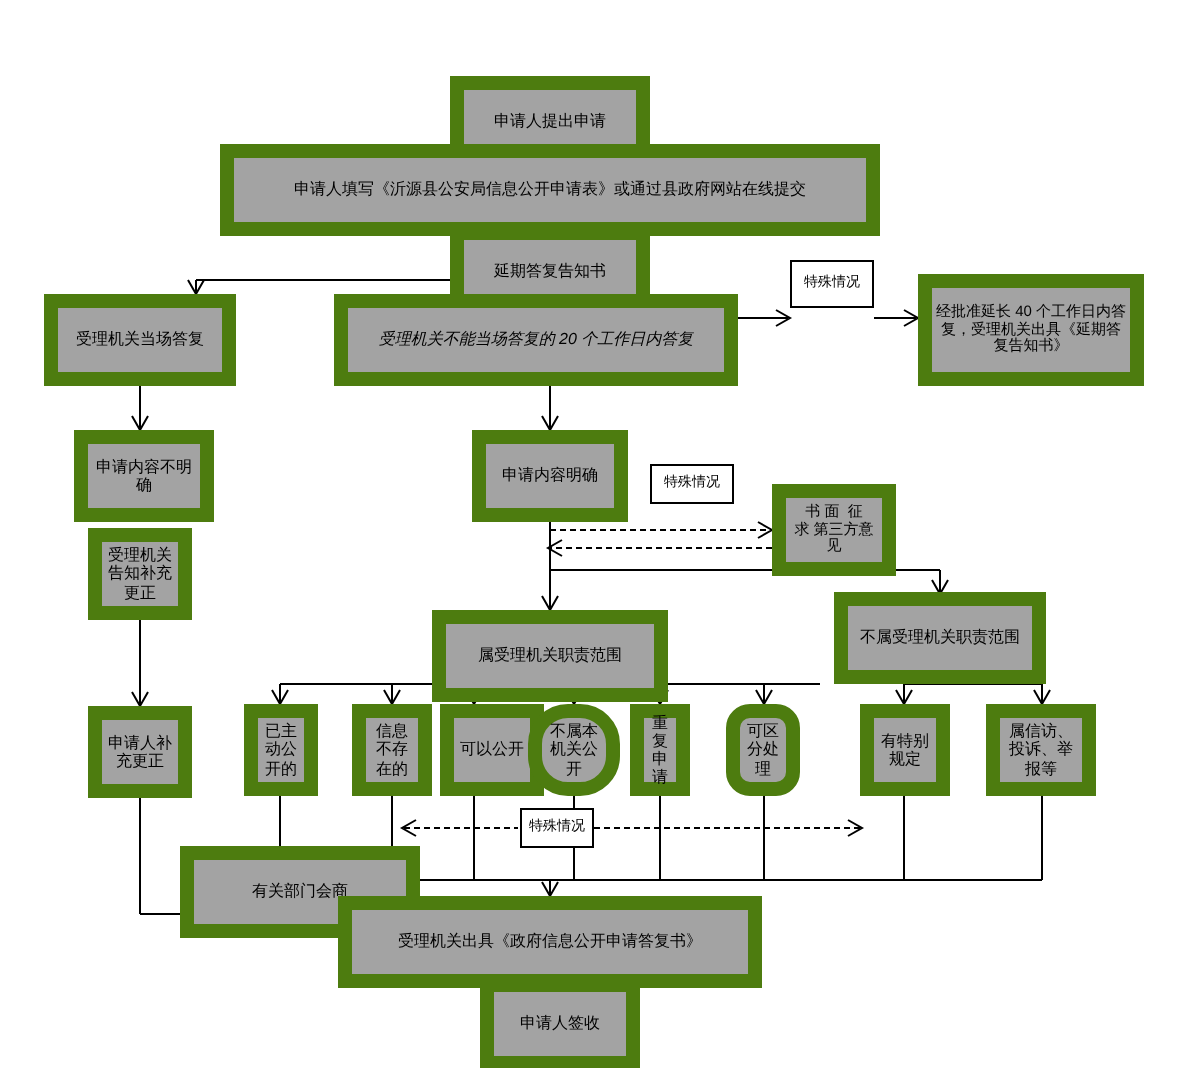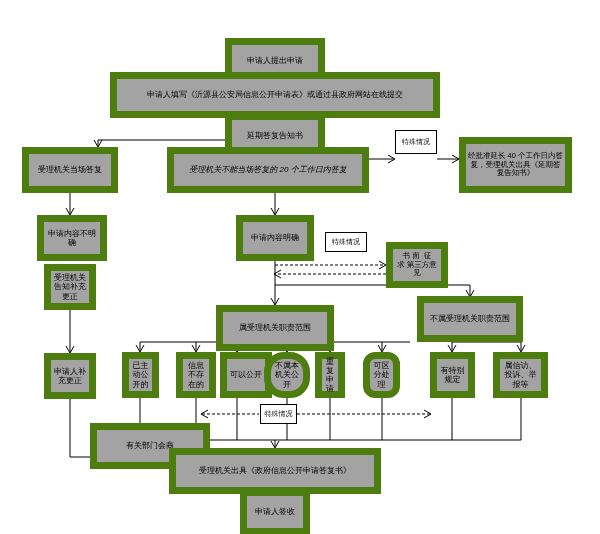--- a/index.html
+++ b/index.html
@@ -211,15 +211,15 @@
   <div class="node" style="left:430px; top:352px; width:45px; height:40px;">有特别规定</div>
 
   <div class="node" style="left:493px; top:352px; width:55px; height:40px;">属信访、投诉、举报等</div>
 
   <div class="note" style="left:260px; top:404px; width:37px; height:20px;">特殊情况</div>
 
   <div class="node" style="left:90px; top:423px; width:120px; height:22px;">有关部门会商</div>
 
   <div class="node" style="left:169px; top:448px; width:212px; height:22px;">受理机关出具《政府信息公开申请答复书》</div>
 
-  <div class="node" style="left:240px; top:489px; width:70px; height:22px;">申请人签收</div>
+  <div class="node" style="left:240px; top:489px; width:80px; height:22px;">申请人签收</div>
 
 </div>
 
 </body></html>

